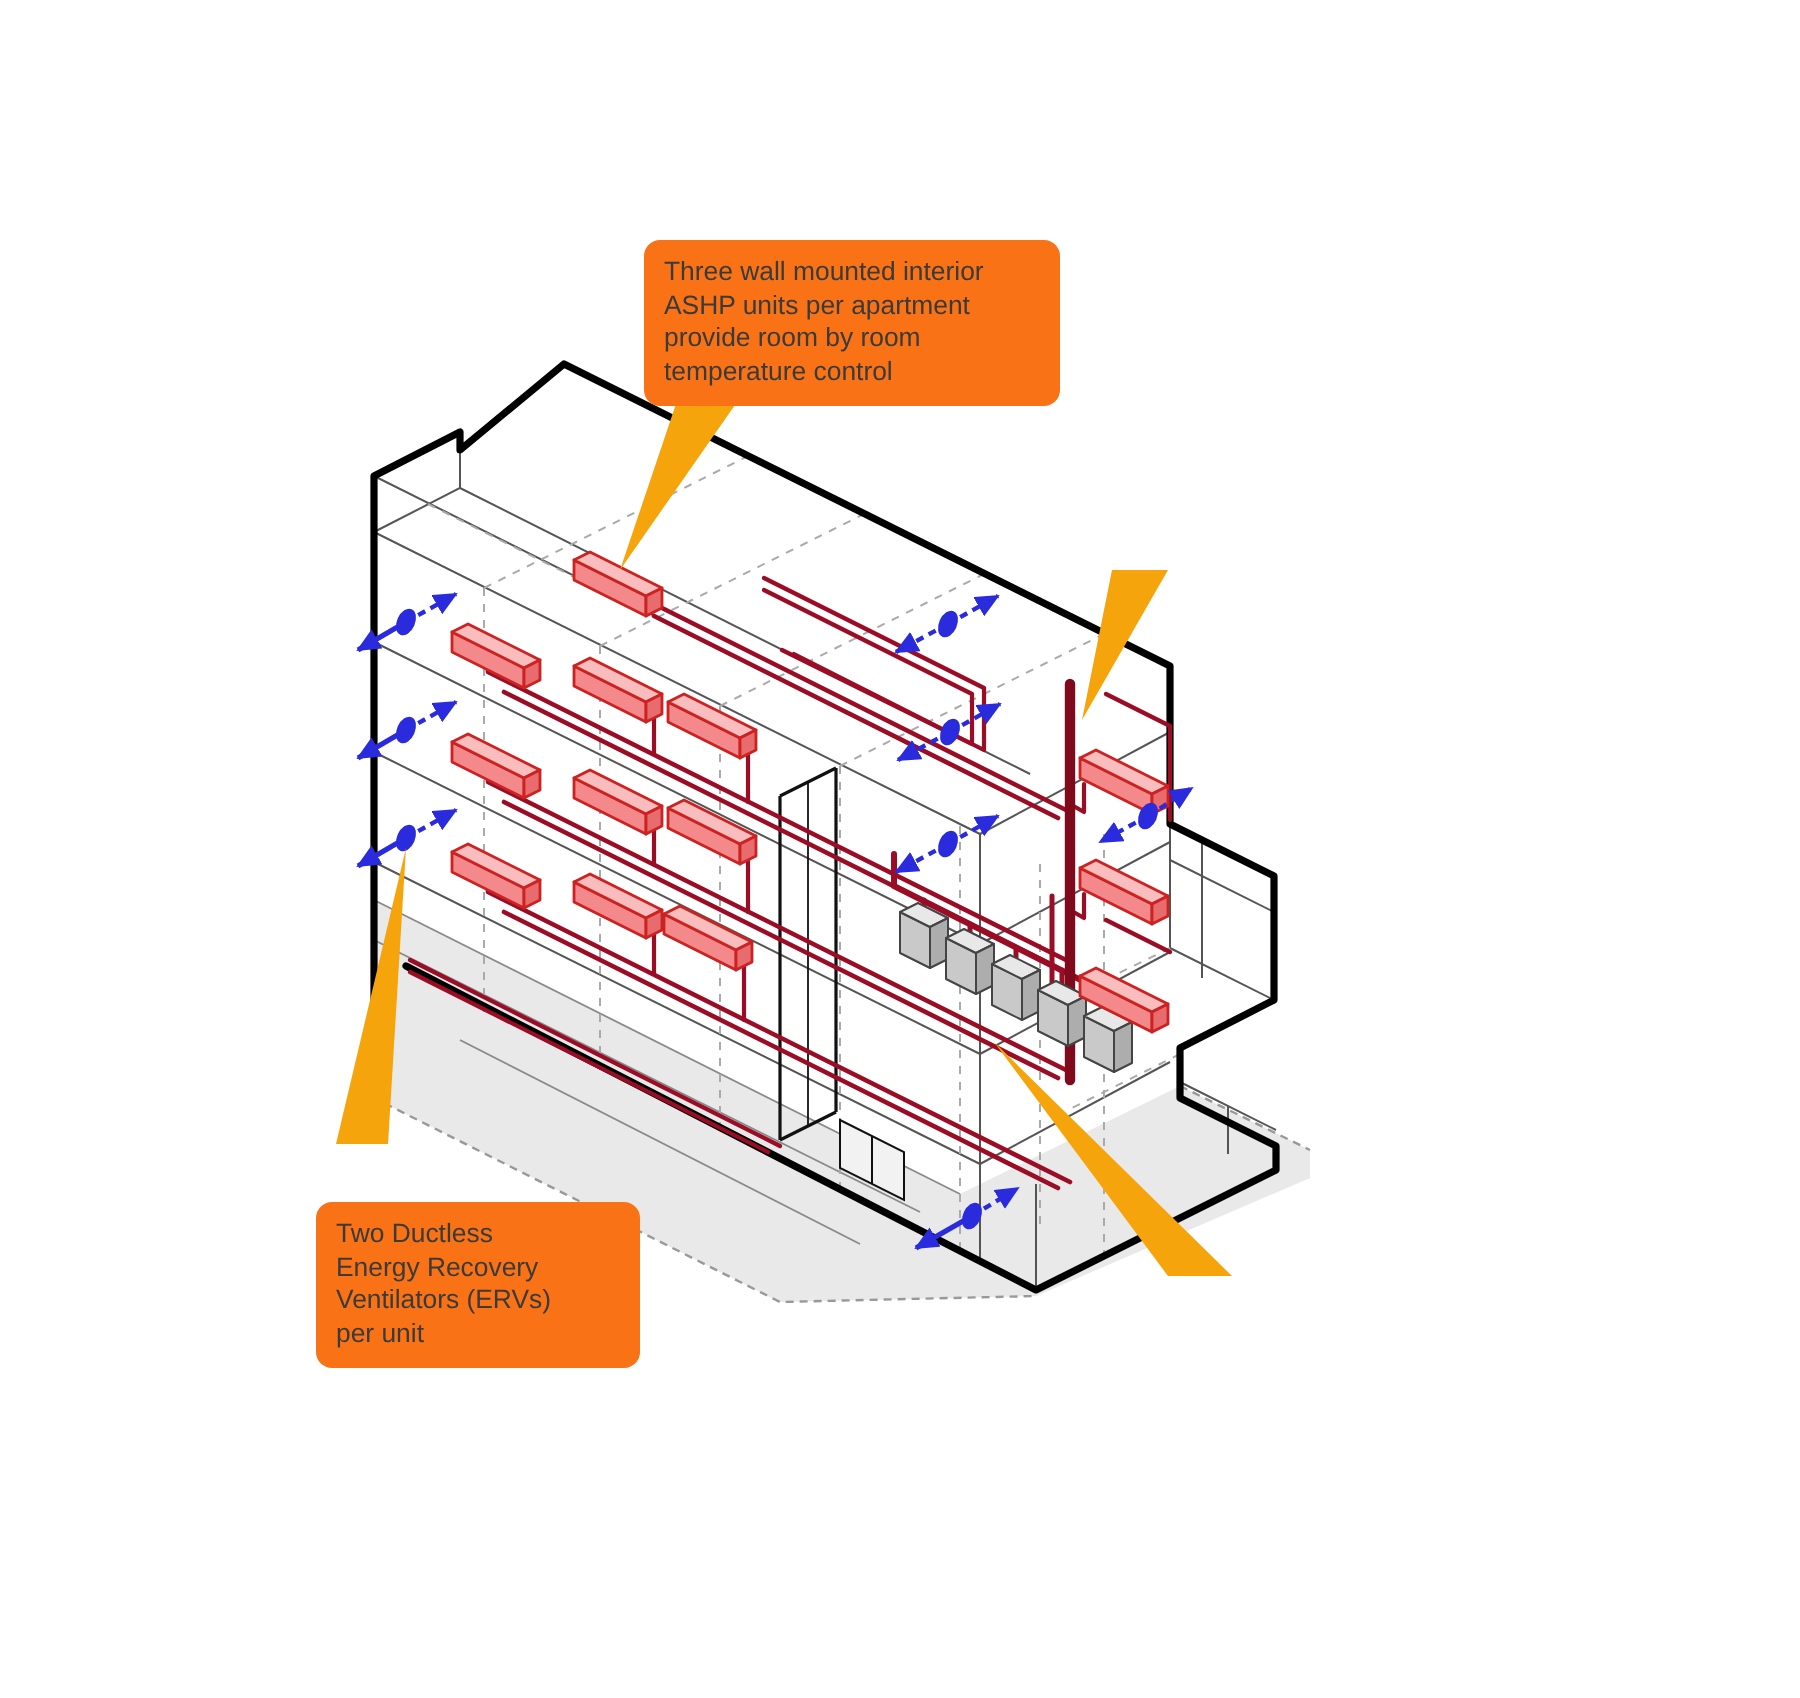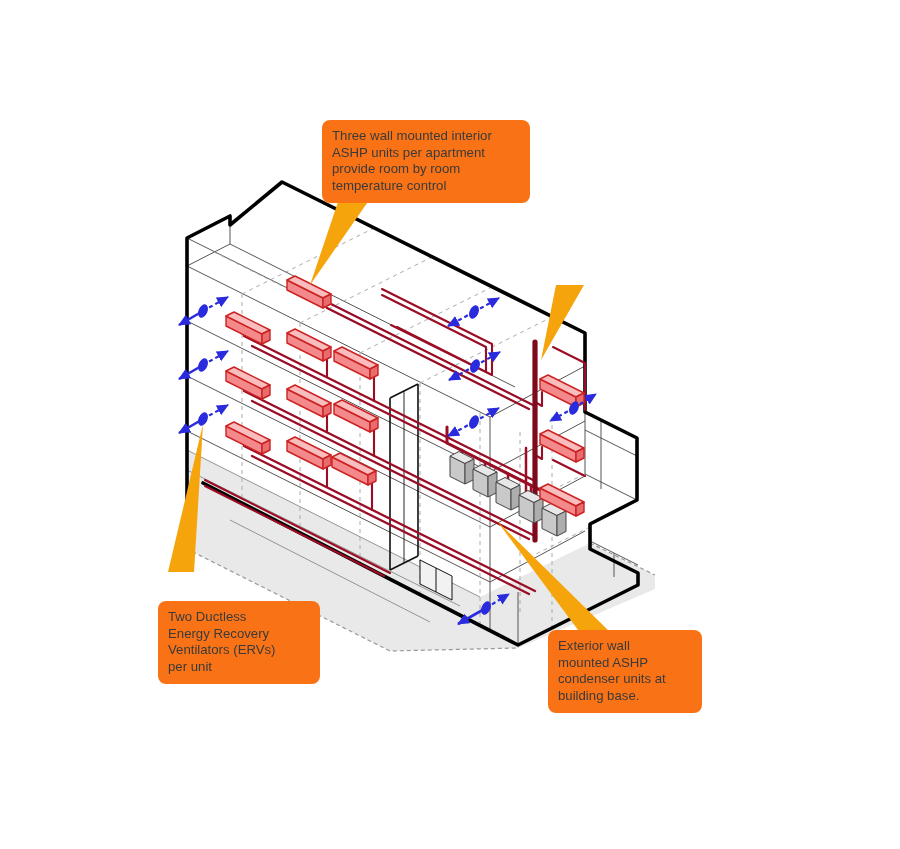--- a/index.html
+++ b/index.html
@@ -261,18 +261,14 @@
 ASHP units per apartment
 provide room by room
 temperature control</div>
 
 
 <div class="callout" style="left:158px;top:565px;width:142px;margin-top:36px;">Two Ductless
 Energy Recovery
 Ventilators (ERVs)
 per unit</div>
 
-<div class="callout" style="left:548px;top:630px;width:134px;">Exterior wall
-mounted ASHP
-condenser units at
-building base.</div>
 
 </div>
 
 </body></html>

